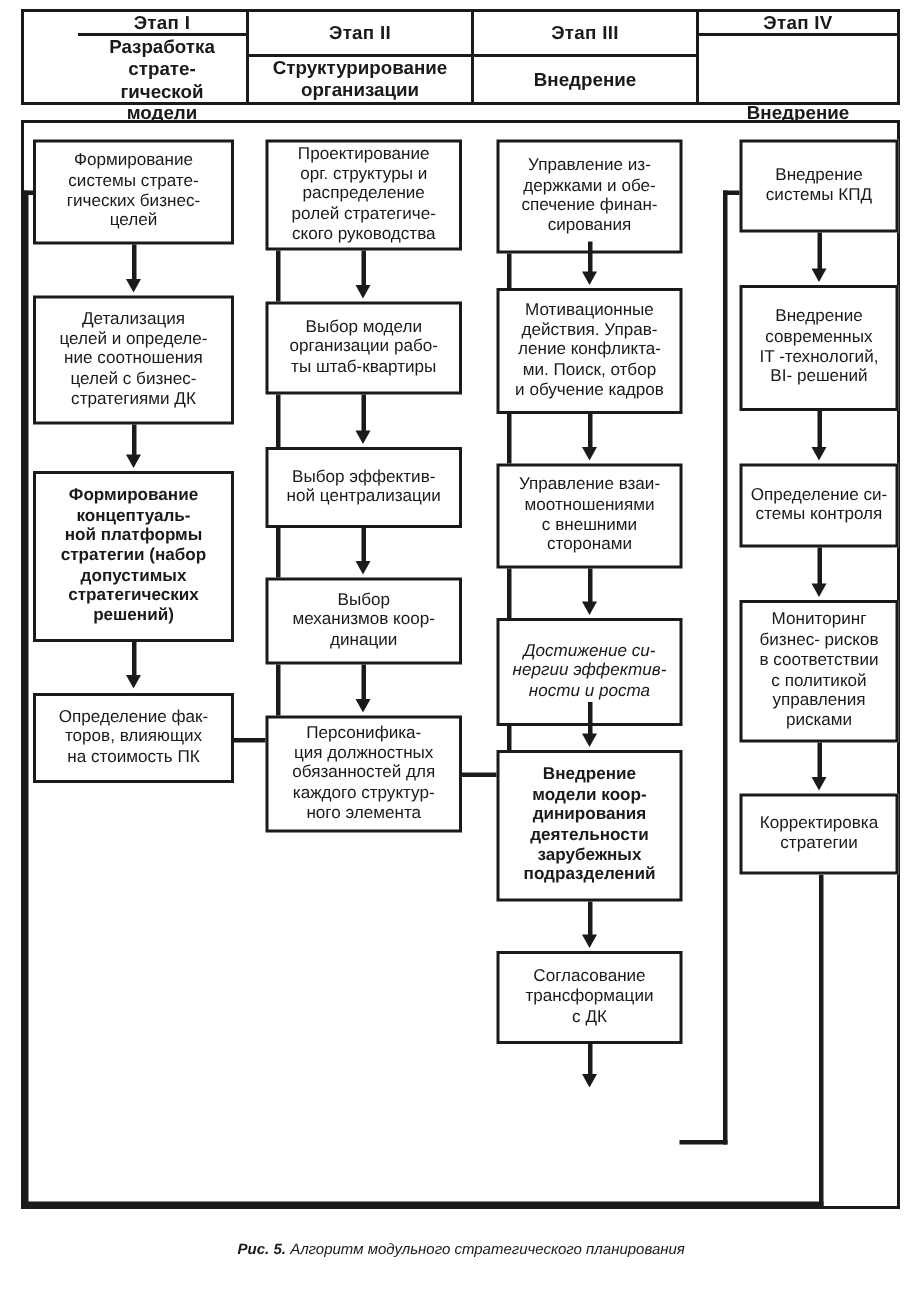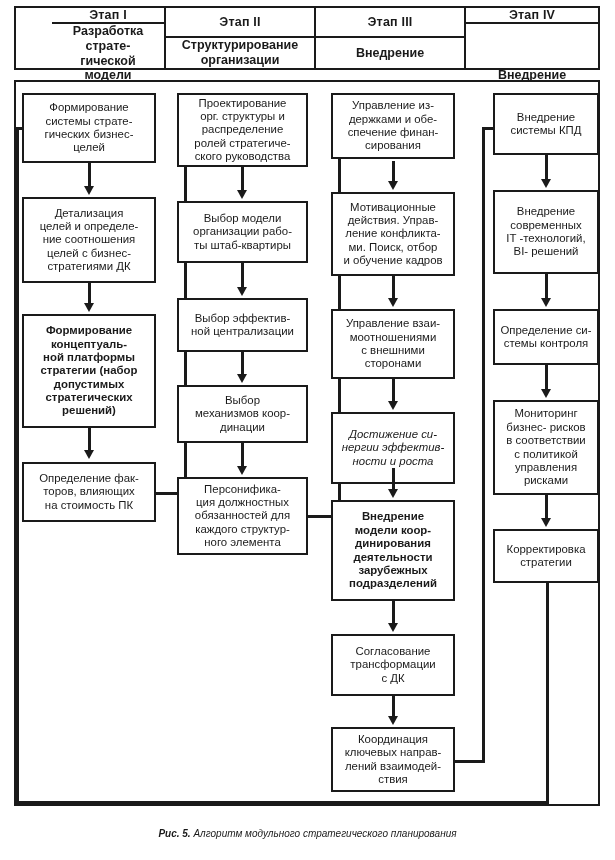--- a/index.html
+++ b/index.html
@@ -118,21 +118,21 @@
   <div class="vline" style="left:241px;top:443px;height:25px;"></div>
   <div class="ar-d" style="left:237px;top:466px;"></div>
 
   <div class="bx" style="left:177px;top:477px;width:131px;height:78px;">Персонифика-<br>ция должностных<br>обязанностей для<br>каждого структур-<br>ного элемента</div>
 
   <div class="hline" style="left:306px;top:515px;width:35px;"></div>
   <div class="vline" style="left:338px;top:127px;height:391px;"></div>
   <div class="hline" style="left:338px;top:127px;width:15px;"></div>
   <div class="ar-r" style="left:352px;top:123.5px;"></div>
 
-  <div class="bx" style="left:331px;top:93px;width:124px;height:66px;">Управление из-<br>держками и обе-<br>спечение финан-<br>сирования</div>
+  <div class="bx" style="left:331px;top:93px;width:124px;height:76px;">Управление из-<br>держками и обе-<br>спечение финан-<br>сирования</div>
   <div class="vline" style="left:391.5px;top:161px;height:22px;"></div>
   <div class="ar-d" style="left:387.5px;top:181px;"></div>
 
   <div class="bx" style="left:331px;top:192px;width:124px;height:84px;">Мотивационные<br>действия. Управ-<br>ление конфликта-<br>ми. Поиск, отбор<br>и обучение кадров</div>
   <div class="vline" style="left:391.5px;top:276px;height:24px;"></div>
   <div class="ar-d" style="left:387.5px;top:298px;"></div>
 
   <div class="bx" style="left:331px;top:309px;width:124px;height:70px;">Управление взаи-<br>моотношениями<br>с внешними<br>сторонами</div>
   <div class="vline" style="left:391.5px;top:379px;height:24px;"></div>
   <div class="ar-d" style="left:387.5px;top:401px;"></div>
@@ -142,21 +142,20 @@
   <div class="ar-d" style="left:387.5px;top:489px;"></div>
 
   <div class="bx b" style="left:331px;top:500px;width:124px;height:101px;">Внедрение<br>модели коор-<br>динирования<br>деятельности<br>зарубежных<br>подразделений</div>
   <div class="vline" style="left:391.5px;top:601px;height:24px;"></div>
   <div class="ar-d" style="left:387.5px;top:623px;"></div>
 
   <div class="bx" style="left:331px;top:634px;width:124px;height:62px;">Согласование<br>трансформации<br>с ДК</div>
   <div class="vline" style="left:391.5px;top:696px;height:22px;"></div>
   <div class="ar-d" style="left:387.5px;top:716px;"></div>
 
-  <div class="bx" style="left:331px;top:727px;width:124px;height:65px;">Координация<br>ключевых направ-<br>лений взаимодей-<br>ствия</div>
 
   <div class="hline" style="left:453px;top:760px;width:32px;"></div>
   <div class="vline" style="left:482px;top:127px;height:636px;"></div>
   <div class="hline" style="left:482px;top:127px;width:17px;"></div>
   <div class="ar-r" style="left:498px;top:123.5px;"></div>
 
   <div class="bx" style="left:493px;top:93px;width:106px;height:62px;">Внедрение<br>системы КПД</div>
   <div class="vline" style="left:544.5px;top:155px;height:26px;"></div>
   <div class="ar-d" style="left:540.5px;top:179px;"></div>
 

